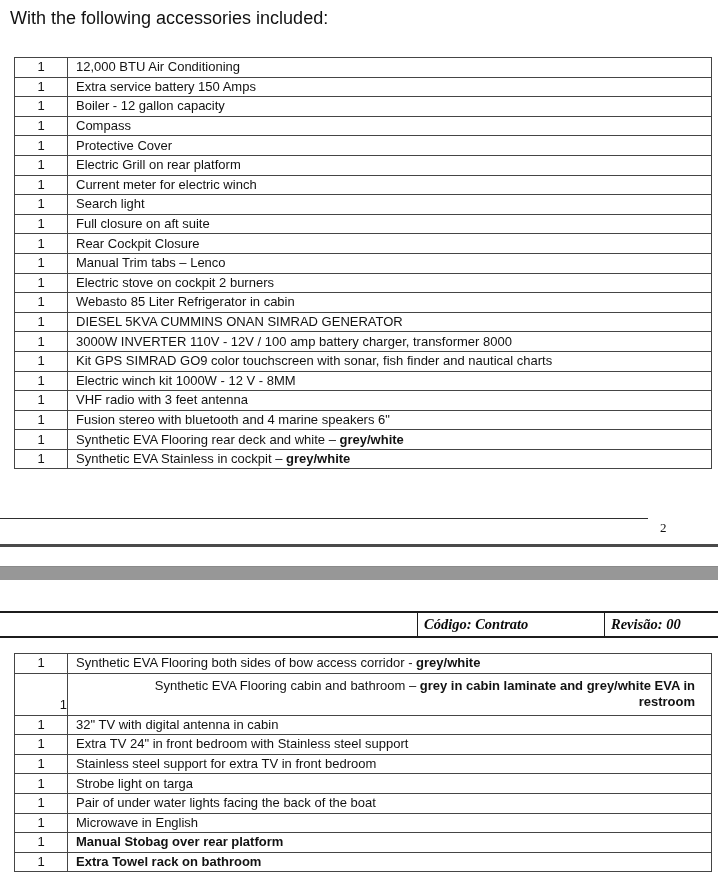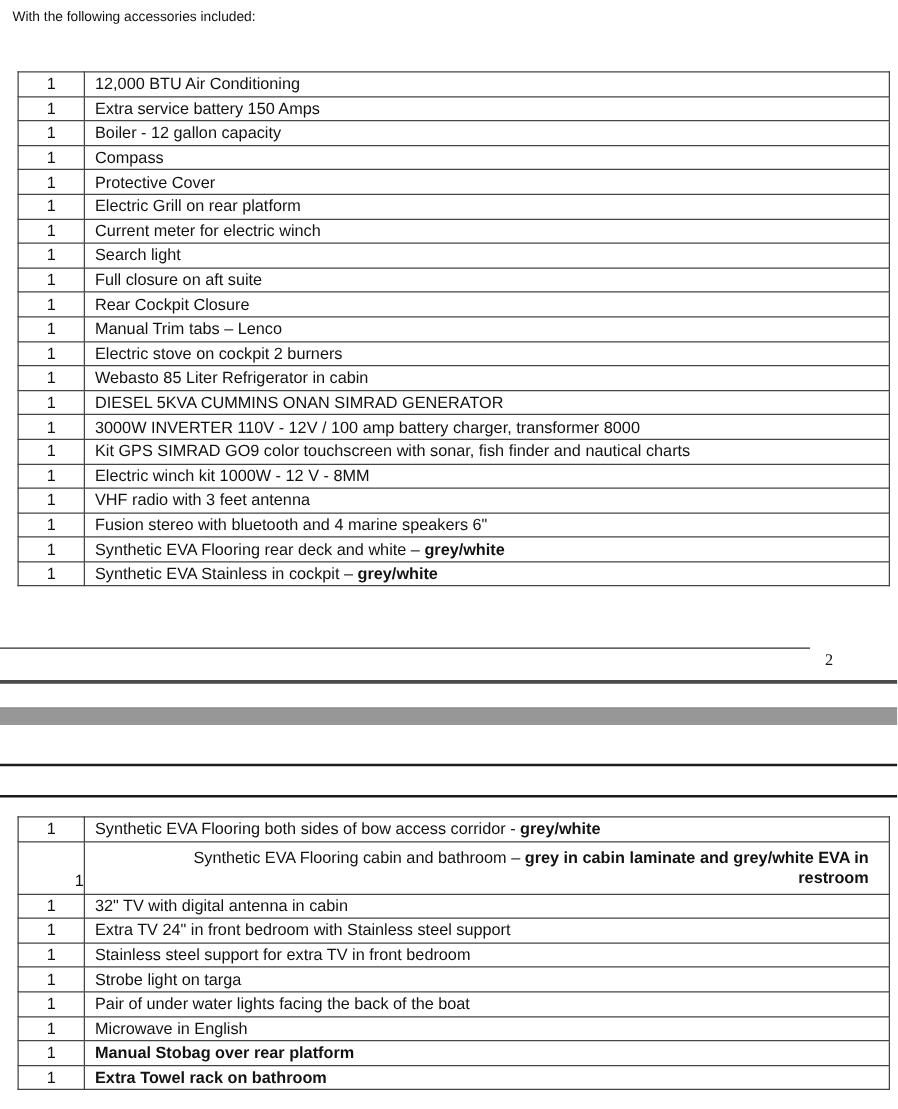--- a/index.html
+++ b/index.html
@@ -1,20 +1,20 @@
 <!DOCTYPE html>
 <html><head>
 <meta charset="utf-8">
 <style>
   html,body { margin:0; padding:0; background:#ffffff; }
   .page {
     position:relative; width:718px; height:887px; background:#ffffff;
     font-family:"Liberation Sans", sans-serif; color:#111111; overflow:hidden;
   }
-  .intro { position:absolute; top:8px; left:10px; font-size:11px; color:#111; }
+  .intro { position:absolute; top:8px; left:10px; font-size:18px; color:#111; }
 
   table.acc { border-collapse:collapse; table-layout:fixed; width:698px;
     font-size:13px; color:#121212; }
   table.acc td { border:1px solid #454545; height:18.6px; padding:0; line-height:16px; }
   table.acc td.qty { width:52px; text-align:center; }
   table.acc td.desc { padding-left:8px; padding-right:16px; }
   table.acc tr.tall td { height:39px;text-align:right; }
   table.acc tr.tall td.qty { vertical-align:bottom; padding-bottom:2px; }
   .b { font-weight:bold; }
 
@@ -136,20 +136,22 @@
         </tbody>
     </table>
   </div>
 
   <div class="footer-line"></div>
   <div class="page-number">2</div>
   <div class="page-edge-line"></div>
   <div class="page-separator"></div>
 
   <div class="doc-header">
+    <div class="hdr-cell hdr-codigo">Código: Contrato</div>
+    <div class="hdr-cell hdr-revisao">Revisão: 00</div>
   </div>
 
   <div class="tbl2-wrap">
     <table class="acc">
       <tbody>
           <tr>
             <td class="qty">1</td>
             <td class="desc"><span>Synthetic EVA Flooring both sides of bow access corridor - </span><span class="b">grey/white</span></td>
           </tr>
           <tr class="tall">

